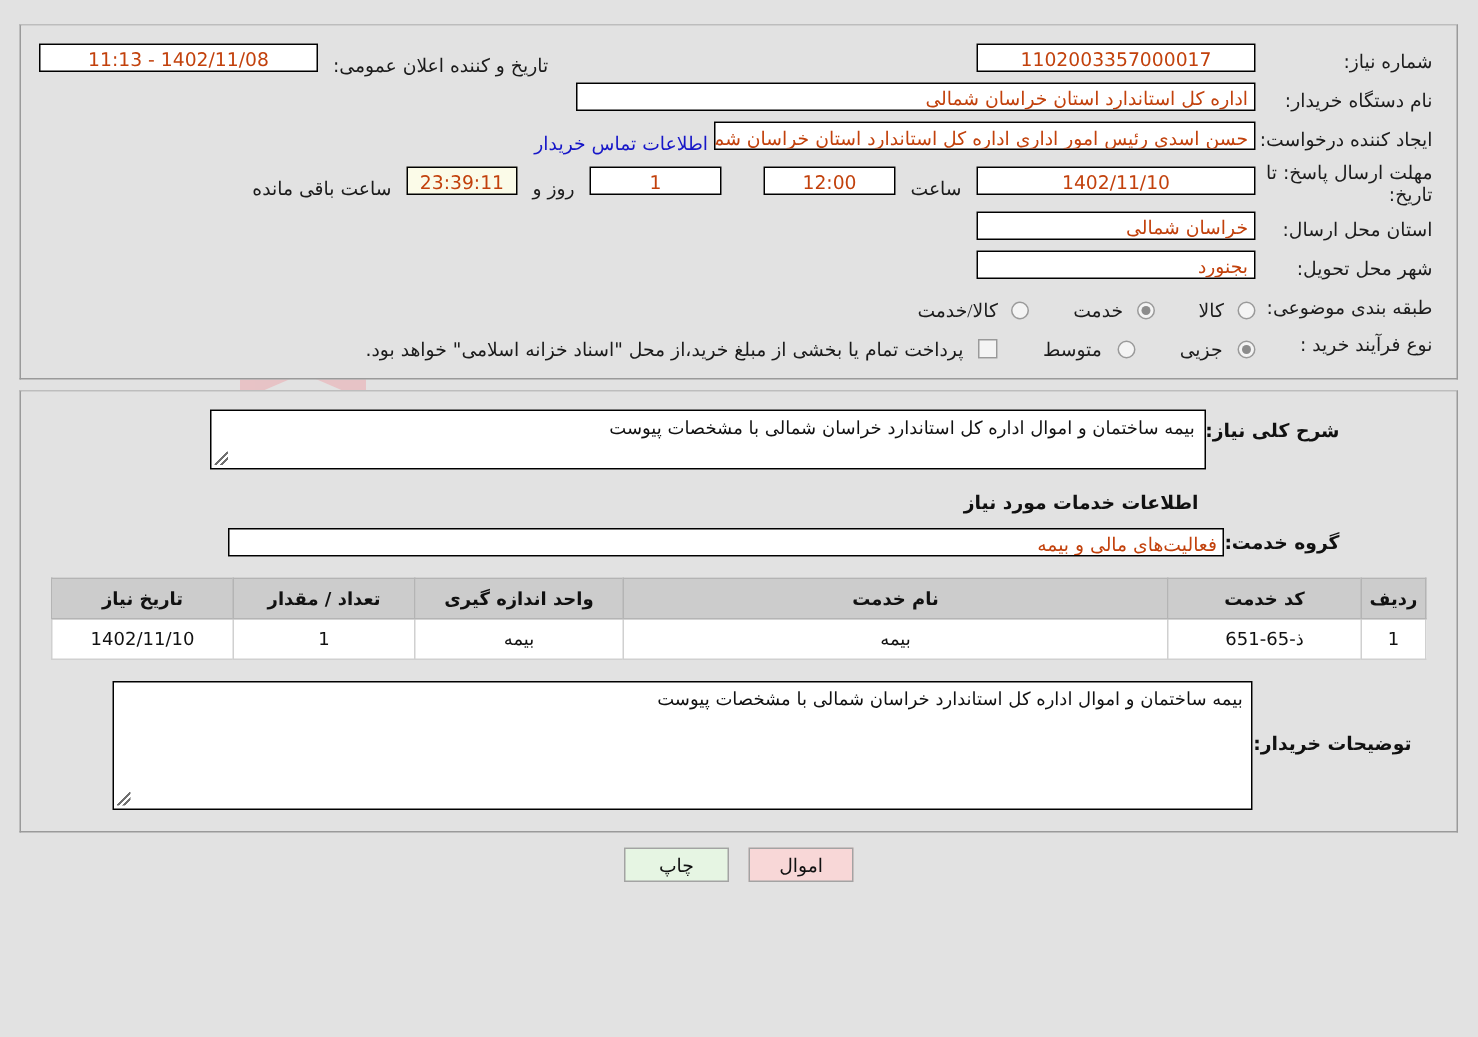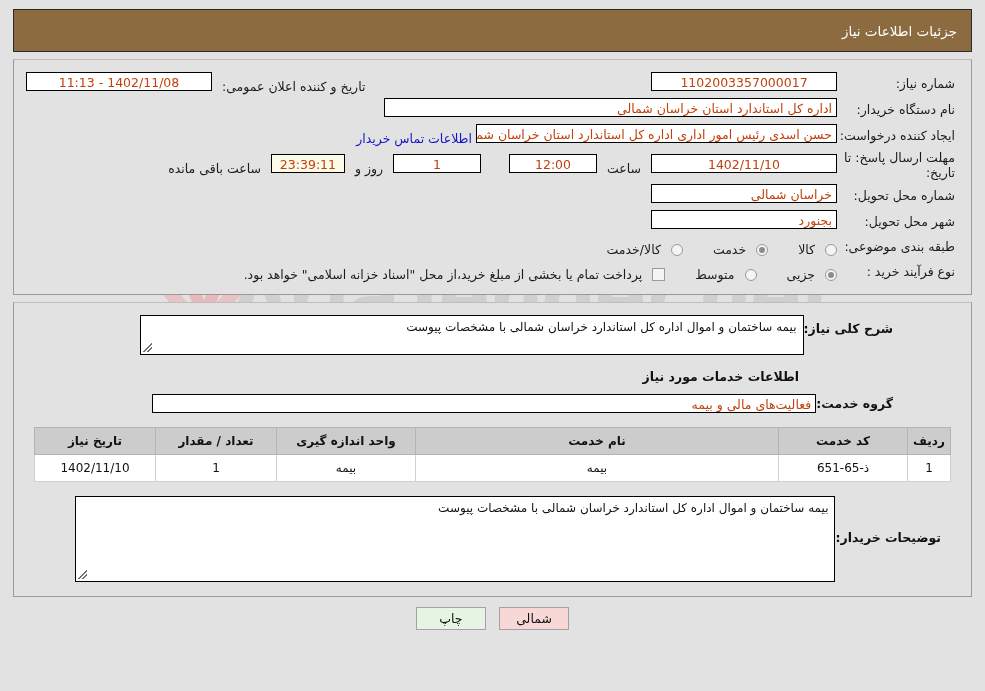--- a/index.html
+++ b/index.html
@@ -286,21 +286,20 @@
 <div class="watermark">
   <div class="wm-group">
     <div class="wm-shield"></div>
     <div class="wm-v">V</div>
     <div class="wm-text">AriaTender.net</div>
   </div>
 </div>
 
 <div class="page">
 
-  <div class="title-bar">جزئیات اطلاعات نیاز</div>
 
   <div class="panel panel-top">
     <table class="form">
 
       <tbody>
           <tr>
         <td class="lbl">شماره نیاز:</td>
         <td>
           <span class="inp center w-need">1102003357000017</span>
         </td>
@@ -333,36 +332,36 @@
           <span class="inp center w-time">12:00</span>
           <span class="mini-lbl" style="padding:0 18px 0 6px;"></span>
           <span class="inp center w-days">1</span>
           <span class="mini-lbl">روز و</span>
           <span class="inp center cream w-left">23:39:11</span>
           <span class="mini-lbl">ساعت باقی مانده</span>
         </td>
       </tr>
 
       <tr>
-        <td class="lbl">شماره محل تحویل:</td>
+        <td class="lbl">استان محل ارسال:</td>
         <td colspan="3">
           <span class="inp w-prov">خراسان شمالی</span>
         </td>
       </tr>
 
       <tr>
         <td class="lbl">شهر محل تحویل:</td>
         <td colspan="3">
           <span class="inp w-city">بجنورد</span>
         </td>
       </tr>
 
       <tr>
         <td class="lbl">طبقه بندی موضوعی:</td>
-        <td colspan="3" style="padding-top:8px;">
+        <td colspan="3" style="padding-top:8px;font-family:Liberation Serif, serif;">
           <span class="radio-item">
             <span class="radio"></span>
             <span class="rtxt">کالا</span>
           </span>
           <span class="radio-item">
             <span class="radio on"></span>
             <span class="rtxt">خدمت</span>
           </span>
           <span class="radio-item">
             <span class="radio"></span>
@@ -431,17 +430,17 @@
     </div>
 
     <div class="row-comment" style="padding-right:12px;">
       <div class="strong-lbl" style="padding-top:34px;">توضیحات خریدار:</div>
       <div class="textarea ta-comment">بیمه ساختمان و اموال اداره کل استاندارد خراسان شمالی با مشخصات پیوست</div>
     </div>
 
   </div>
 
   <div class="footer">
-    <span class="btn btn-back">شمالی</span>
+    <span class="btn btn-back">اموال</span>
     <span class="btn btn-print">چاپ</span>
   </div>
 
 </div>
 
 </body></html>

